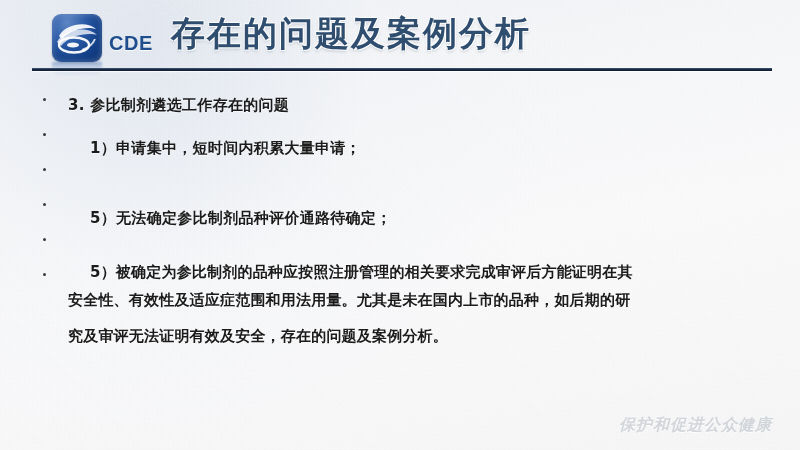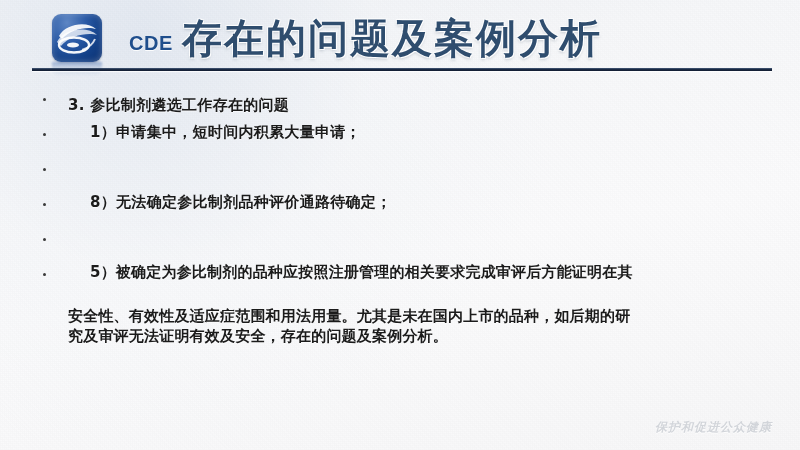--- a/index.html
+++ b/index.html
@@ -69,29 +69,28 @@
   }
   #logo-text {
     position: absolute;
     left: 57px; top: 20px;
     font-family: "Liberation Sans", sans-serif;
     font-weight: bold;
     font-size: 20px;
     letter-spacing: 0.5px;
     color: #1f4e8c;
     text-shadow: 0 1px 0 rgba(255,255,255,0.9);
-    margin-left: 20px;
   }
 
   #header-title {
     position: absolute;
-    left: 182px; top: 11px;
-    font-family: "DejaVu Sans", "Liberation Sans", sans-serif;
-    font-weight: bold;
-    font-size: 40px;
+    left: 171px; top: 11px;
+    font-family: "DejaVu Sans", "Liberation Sans", sans-serif;
+    font-weight: bold;
+    font-size: 34px;
     letter-spacing: 2px;
     color: #2f4d6e;
     text-shadow:
       1px 1px 0 rgba(255,255,255,0.95),
       -1px -1px 0 rgba(255,255,255,0.75),
       1px -1px 0 rgba(255,255,255,0.6),
       -1px 1px 0 rgba(255,255,255,0.6),
       0 2px 3px rgba(140,150,165,0.45);
     white-space: nowrap;
   }
@@ -127,51 +126,51 @@
     position: absolute;
     font-family: "DejaVu Sans", "Liberation Sans", sans-serif;
     font-weight: bold;
     font-size: 15px;
     color: #1b1b1b;
     letter-spacing: 0.3px;
     white-space: nowrap;
     text-shadow: 0 1px 0 rgba(255,255,255,0.55);
   }
   .level1 .line-text { left: 68px; top: 12px; }
-  .level2 .line-text { left: 90px; top: 4px; }
+  .level2 .line-text { left: 90px; top: 20px; }
 
   
   #para-block {
     position: absolute;
     left: 0; top: 175px;
     width: 800px;
   }
   #para-block .bullet { top: 14px; }
   .para-line {
     position: absolute;
     font-family: "DejaVu Sans", "Liberation Sans", sans-serif;
     font-weight: bold;
     font-size: 15px;
     color: #1b1b1b;
     letter-spacing: 0.2px;
     white-space: nowrap;
     text-shadow: 0 1px 0 rgba(255,255,255,0.55);
   }
   #para-line-1 { left: 90px; top: 4px; }
-  #para-line-2 { left: 68px; top: 48px; }
+  #para-line-2 { left: 68px; top: 32px; }
   #para-line-3 { left: 68px; top: 68px; }
 
   
   #footer-slogan {
     position: absolute;
     right: 28px; bottom: 14px;
     font-family: "DejaVu Sans", "Liberation Sans", sans-serif;
     font-style: italic;
     font-weight: bold;
-    font-size: 12px;
+    font-size: 16px;
     letter-spacing: 1px;
     color: #d2d5da;
     text-shadow: 0 1px 0 rgba(255,255,255,0.8);
     white-space: nowrap;
   }
 </style>
 </head>
 <body>
 
 <div id="slide">
@@ -207,21 +206,21 @@
       <span class="bullet"></span>
       <span class="line-text">1）申请集中，短时间内积累大量申请；</span>
     </div>
 
     <div class="row level2">
       <span class="bullet"></span>
     </div>
 
     <div class="row level2">
       <span class="bullet"></span>
-      <span class="line-text">8）无法确定参比制剂品种评价通路待确定；</span>
+      <span class="line-text">5）无法确定参比制剂品种评价通路待确定；</span>
     </div>
 
     <div class="row level2">
       <span class="bullet"></span>
     </div>
 
     <div id="para-block">
       <span class="bullet"></span>
       <span id="para-line-1" class="para-line">5）被确定为参比制剂的品种应按照注册管理的相关要求完成审评后方能证明在其</span>
       <span id="para-line-2" class="para-line">安全性、有效性及适应症范围和用法用量。尤其是未在国内上市的品种，如后期的研</span>

